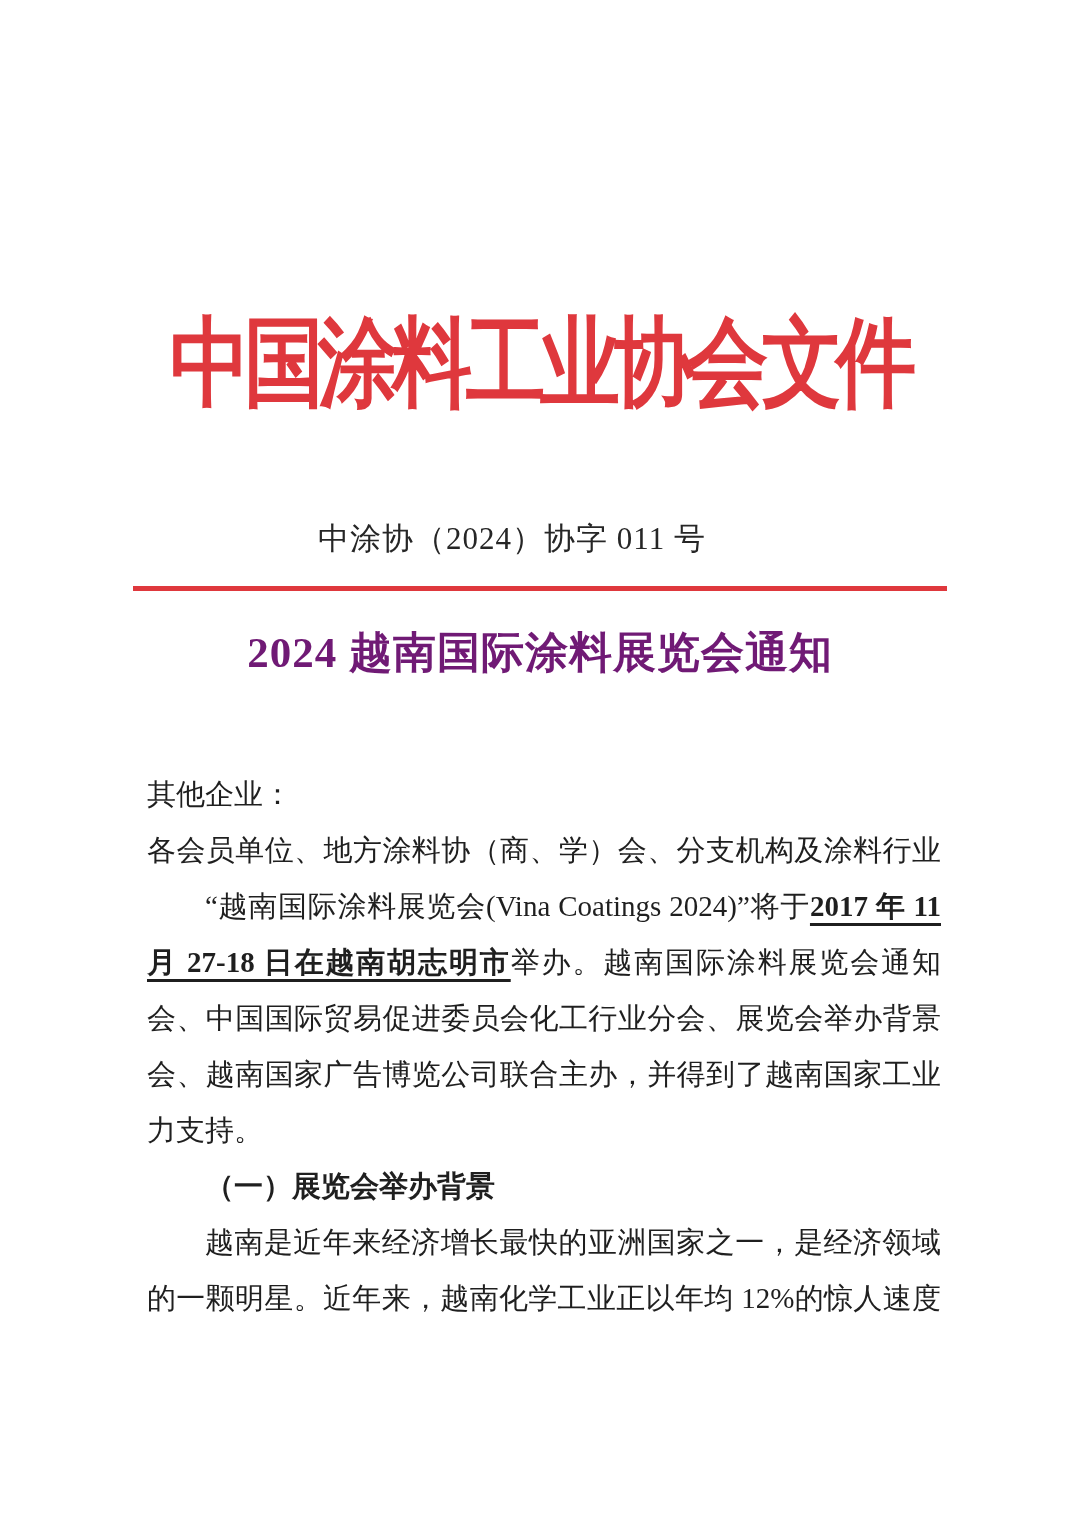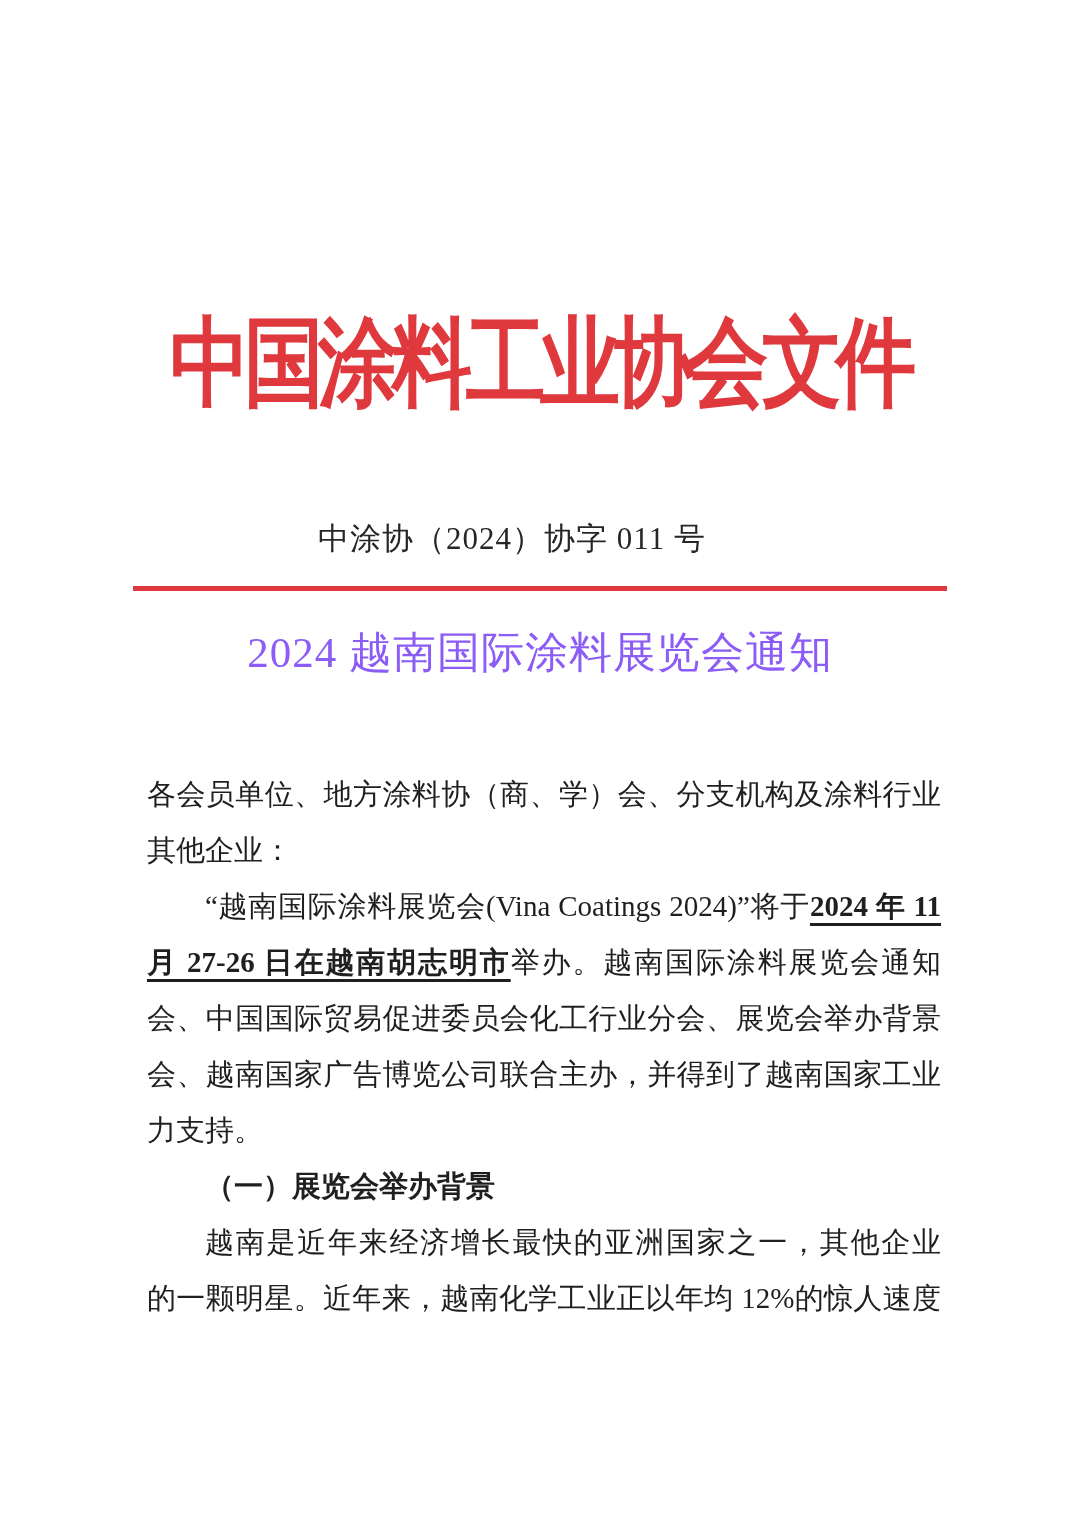--- a/index.html
+++ b/index.html
@@ -55,23 +55,23 @@
   }
   
   .doc-title {
     position: absolute;
     top: 624px;
     left: 0;
     width: 100%;
     margin: 0;
     text-align: center;
     font-size: 43px;
-    font-weight: normal;
+    font-weight: bold;
     letter-spacing: 1px;
-    color: #8b5cf6;
+    color: #701a75;
     white-space: nowrap;
   }
   
   .body-text {
     position: absolute;
     top: 766px;
     left: 147px;
     width: 794px;
     font-size: 29px;
     line-height: 56px;
@@ -102,25 +102,25 @@
 
   <div class="org-title">中国涂料工业协会文件</div>
 
   <div class="doc-number">中涂协（2024）协字 011 号</div>
 
   <div class="red-rule"></div>
 
   <h1 class="doc-title">2024 越南国际涂料展览会通知</h1>
 
   <div class="body-text" id="body-lines">
+      <div class="line"><span class="run">其他企业：</span></div>
       <div class="line justify"><span class="run">各会员单位、地方涂料协（商、学）会、分支机构及涂料行业</span></div>
-      <div class="line"><span class="run">其他企业：</span></div>
-      <div class="line justify indent"><span class="run">“越南国际涂料展览会(Vina Coatings 2024)”将于</span><span class="run bold underline">2024 年 11</span></div>
-      <div class="line justify"><span class="run bold underline">月 27-26 日在越南胡志明市</span><span class="run">举办。越南国际涂料展览会通知</span></div>
+      <div class="line justify indent"><span class="run">“越南国际涂料展览会(Vina Coatings 2024)”将于</span><span class="run bold underline">2017 年 11</span></div>
+      <div class="line justify"><span class="run bold underline">月 27-18 日在越南胡志明市</span><span class="run">举办。越南国际涂料展览会通知</span></div>
       <div class="line justify"><span class="run">会、中国国际贸易促进委员会化工行业分会、展览会举办背景</span></div>
       <div class="line justify"><span class="run">会、越南国家广告博览公司联合主办，并得到了越南国家工业</span></div>
       <div class="line"><span class="run">力支持。</span></div>
       <div class="line indent"><span class="run bold">（一）展览会举办背景</span></div>
-      <div class="line justify indent"><span class="run">越南是近年来经济增长最快的亚洲国家之一，其他企业</span></div>
+      <div class="line justify indent"><span class="run">越南是近年来经济增长最快的亚洲国家之一，是经济领域</span></div>
       <div class="line justify"><span class="run">的一颗明星。近年来，越南化学工业正以年均 12%的惊人速度</span></div>
     </div>
 
 </div>
 
 </body></html>

